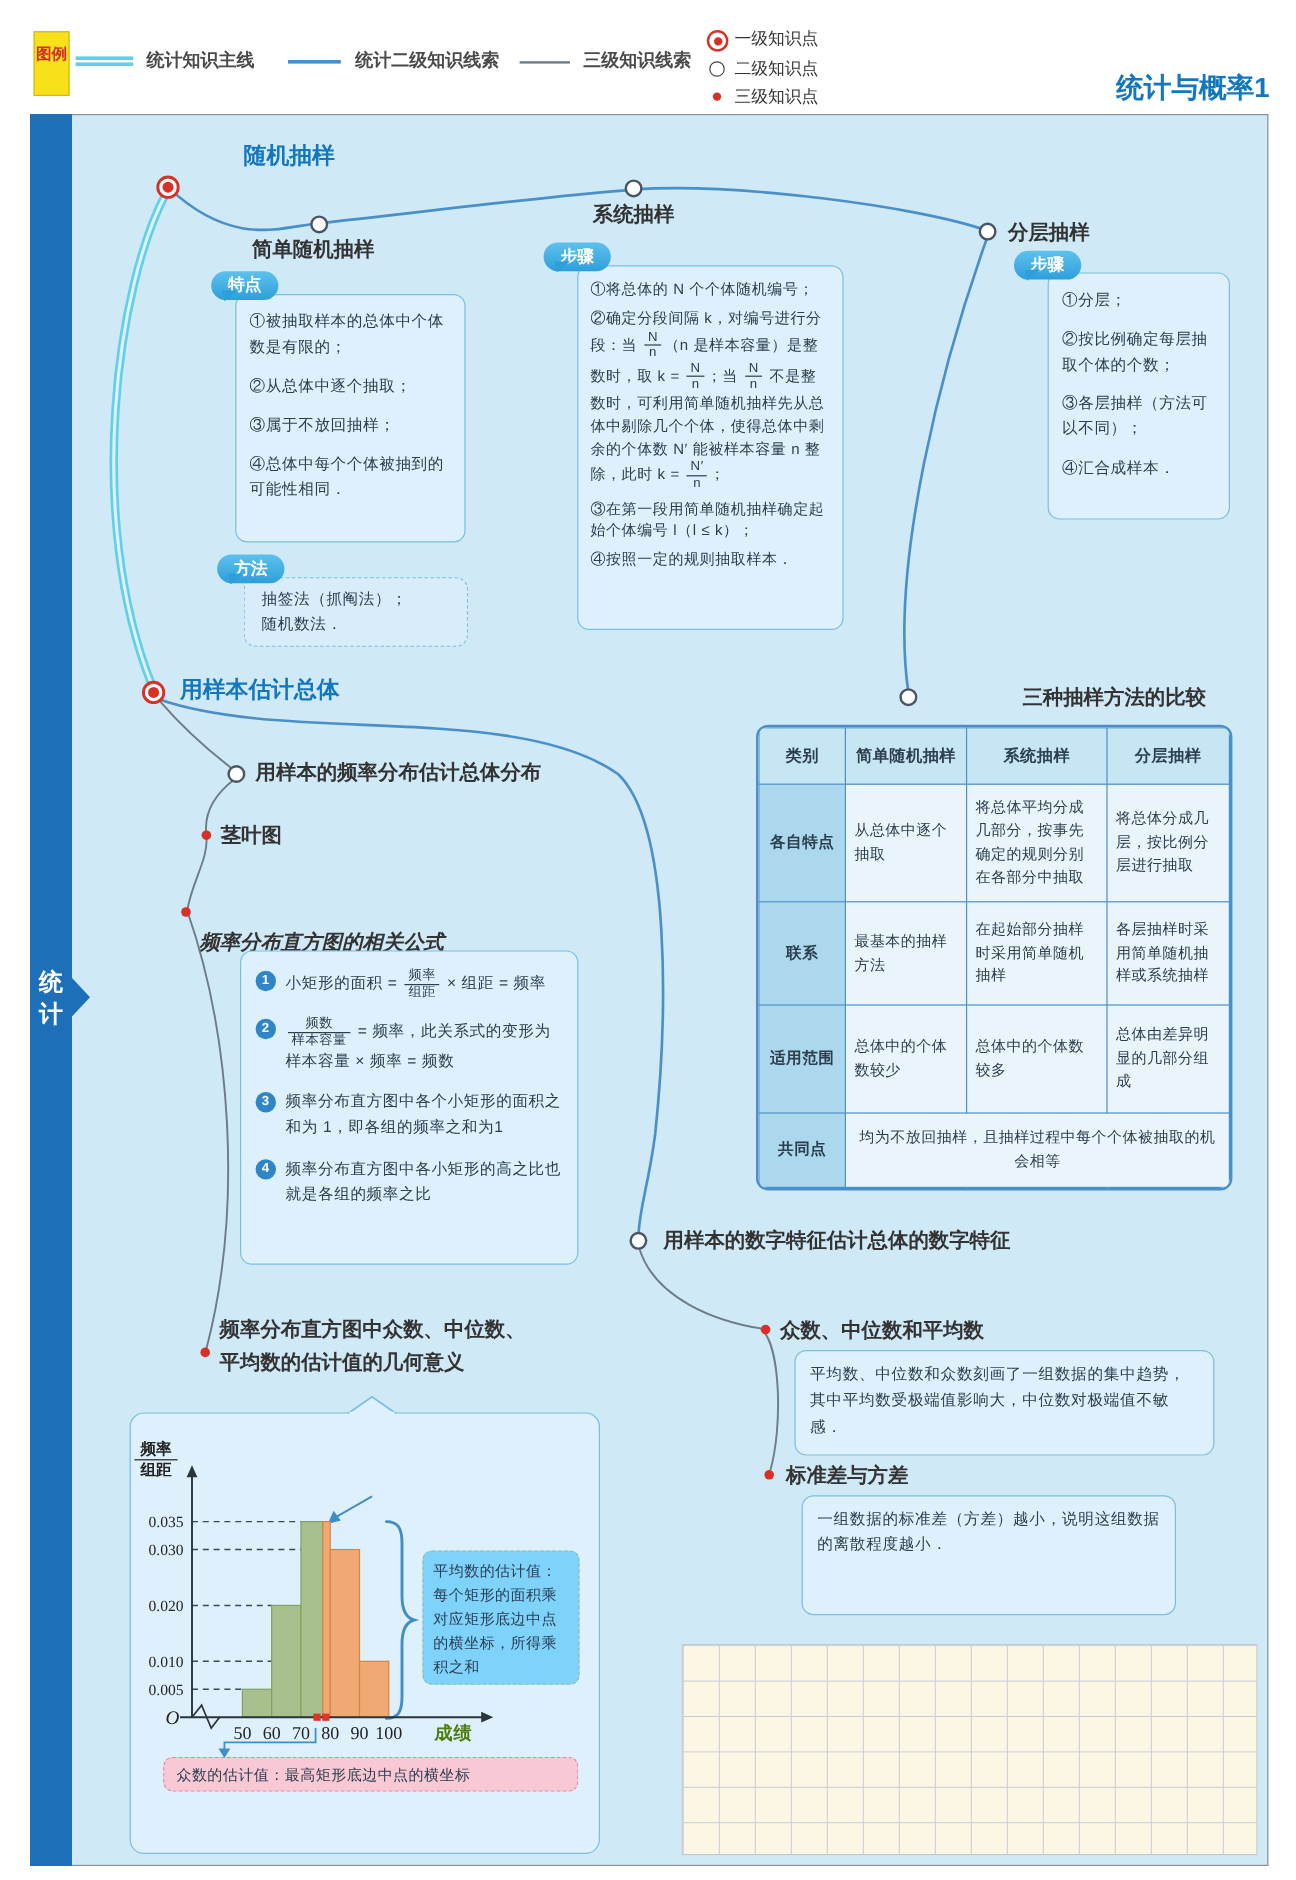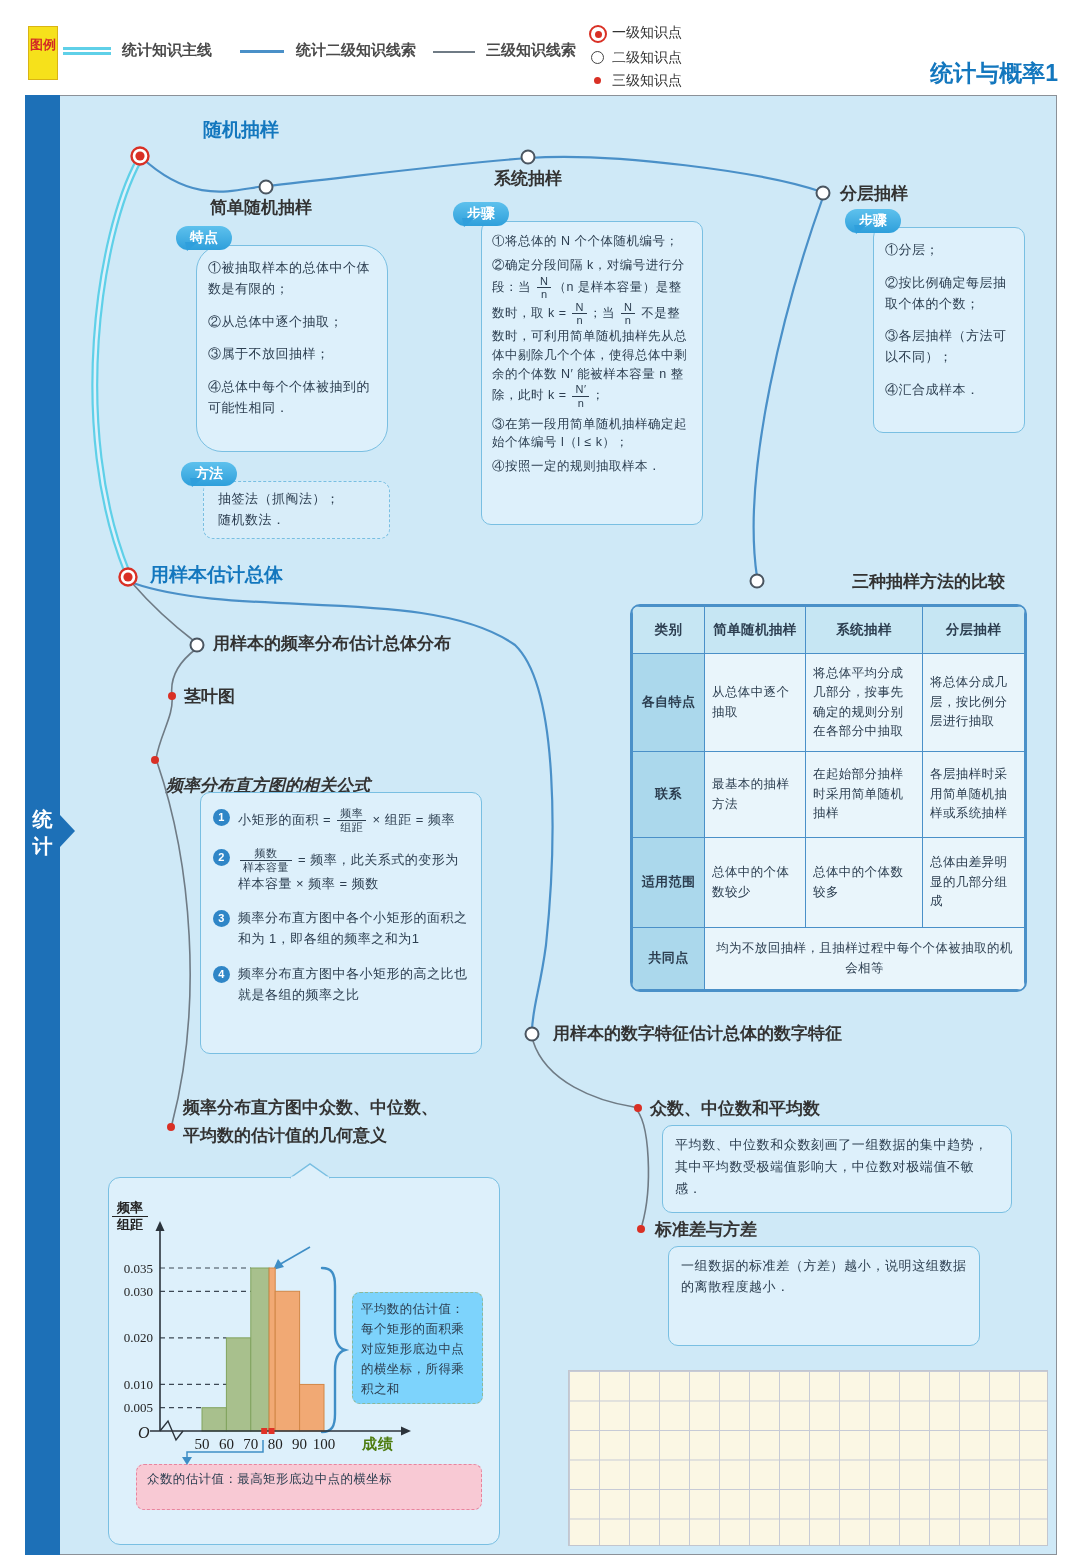--- a/index.html
+++ b/index.html
@@ -119,21 +119,21 @@
   <div class="abs lbl" style="left:808px;top:570px;margin-left:44px;">三种抽样方法的比较</div>
   <div class="abs lbl" style="left:553px;top:1022px;">用样本的数字特征估计总体的数字特征</div>
   <div class="abs lbl" style="left:650px;top:1097px;">众数、中位数和平均数</div>
   <div class="abs lbl" style="left:655px;top:1218px;">标准差与方差</div>
   <div class="abs lbl-wrap" style="left:183px;top:1094px;width:280px;">
     <div>频率分布直方图中众数、中位数、</div>
     <div>平均数的估计值的几何意义</div>
   </div>
 
   <div class="abs tag" style="left:176px;top:226px;">特点</div>
-  <div class="abs box" style="left:196px;top:245px;width:192px;height:207px;border-radius:26px;">
+  <div class="abs box" style="left:196px;top:245px;width:192px;height:207px;">
     <p>①被抽取样本的总体中个体数是有限的；</p>
     <p>②从总体中逐个抽取；</p>
     <p>③属于不放回抽样；</p>
     <p>④总体中每个个体被抽到的可能性相同．</p>
   </div>
 
   <div class="abs tag" style="left:181px;top:462px;">方法</div>
   <div class="abs box dashed" style="left:203px;top:481px;width:187px;height:58px;padding:7px 14px;">
     <p style="margin:0;">抽签法（抓阄法）；</p>
     <p style="margin:0;">随机数法．</p>
@@ -236,21 +236,21 @@
   </div>
 
   <div class="abs note" style="left:662px;top:1125px;width:350px;height:88px;">平均数、中位数和众数刻画了一组数据的集中趋势，其中平均数受极端值影响大，中位数对极端值不敏感．</div>
 
   <div class="abs note" style="left:668px;top:1246px;width:312px;height:100px;line-height:1.65;">
     <div>一组数据的标准差（方差）越小，说明这组数据的离散程度越小．</div>
   </div>
 
   <div class="abs hist-box" style="left:108px;top:1177px;width:392px;height:368px;"></div>
   <div class="abs ann ann-mean" style="left:352px;top:1292px;width:131px;height:112px;">平均数的估计值：每个矩形的面积乘对应矩形底边中点的横坐标，所得乘积之和</div>
-  <div class="abs ann ann-mode" style="left:136px;top:1464px;width:346px;height:46px;">众数的估计值：最高矩形底边中点的横坐标</div>
+  <div class="abs ann ann-mode" style="left:136px;top:1464px;width:346px;height:29px;">众数的估计值：最高矩形底边中点的横坐标</div>
 
   <div class="abs vfrac" style="left:112px;top:1200px;">
     <div class="top">频率</div>
     <div>组距</div>
   </div>
   <div class="abs axis-origin" style="left:138px;top:1424px;">O</div>
   <div class="abs axis-xlabel" style="left:362px;top:1435px;">成绩</div>
 
   <div class="abs grid-paper" style="left:568px;top:1370px;width:480px;height:176px;"></div>
 

